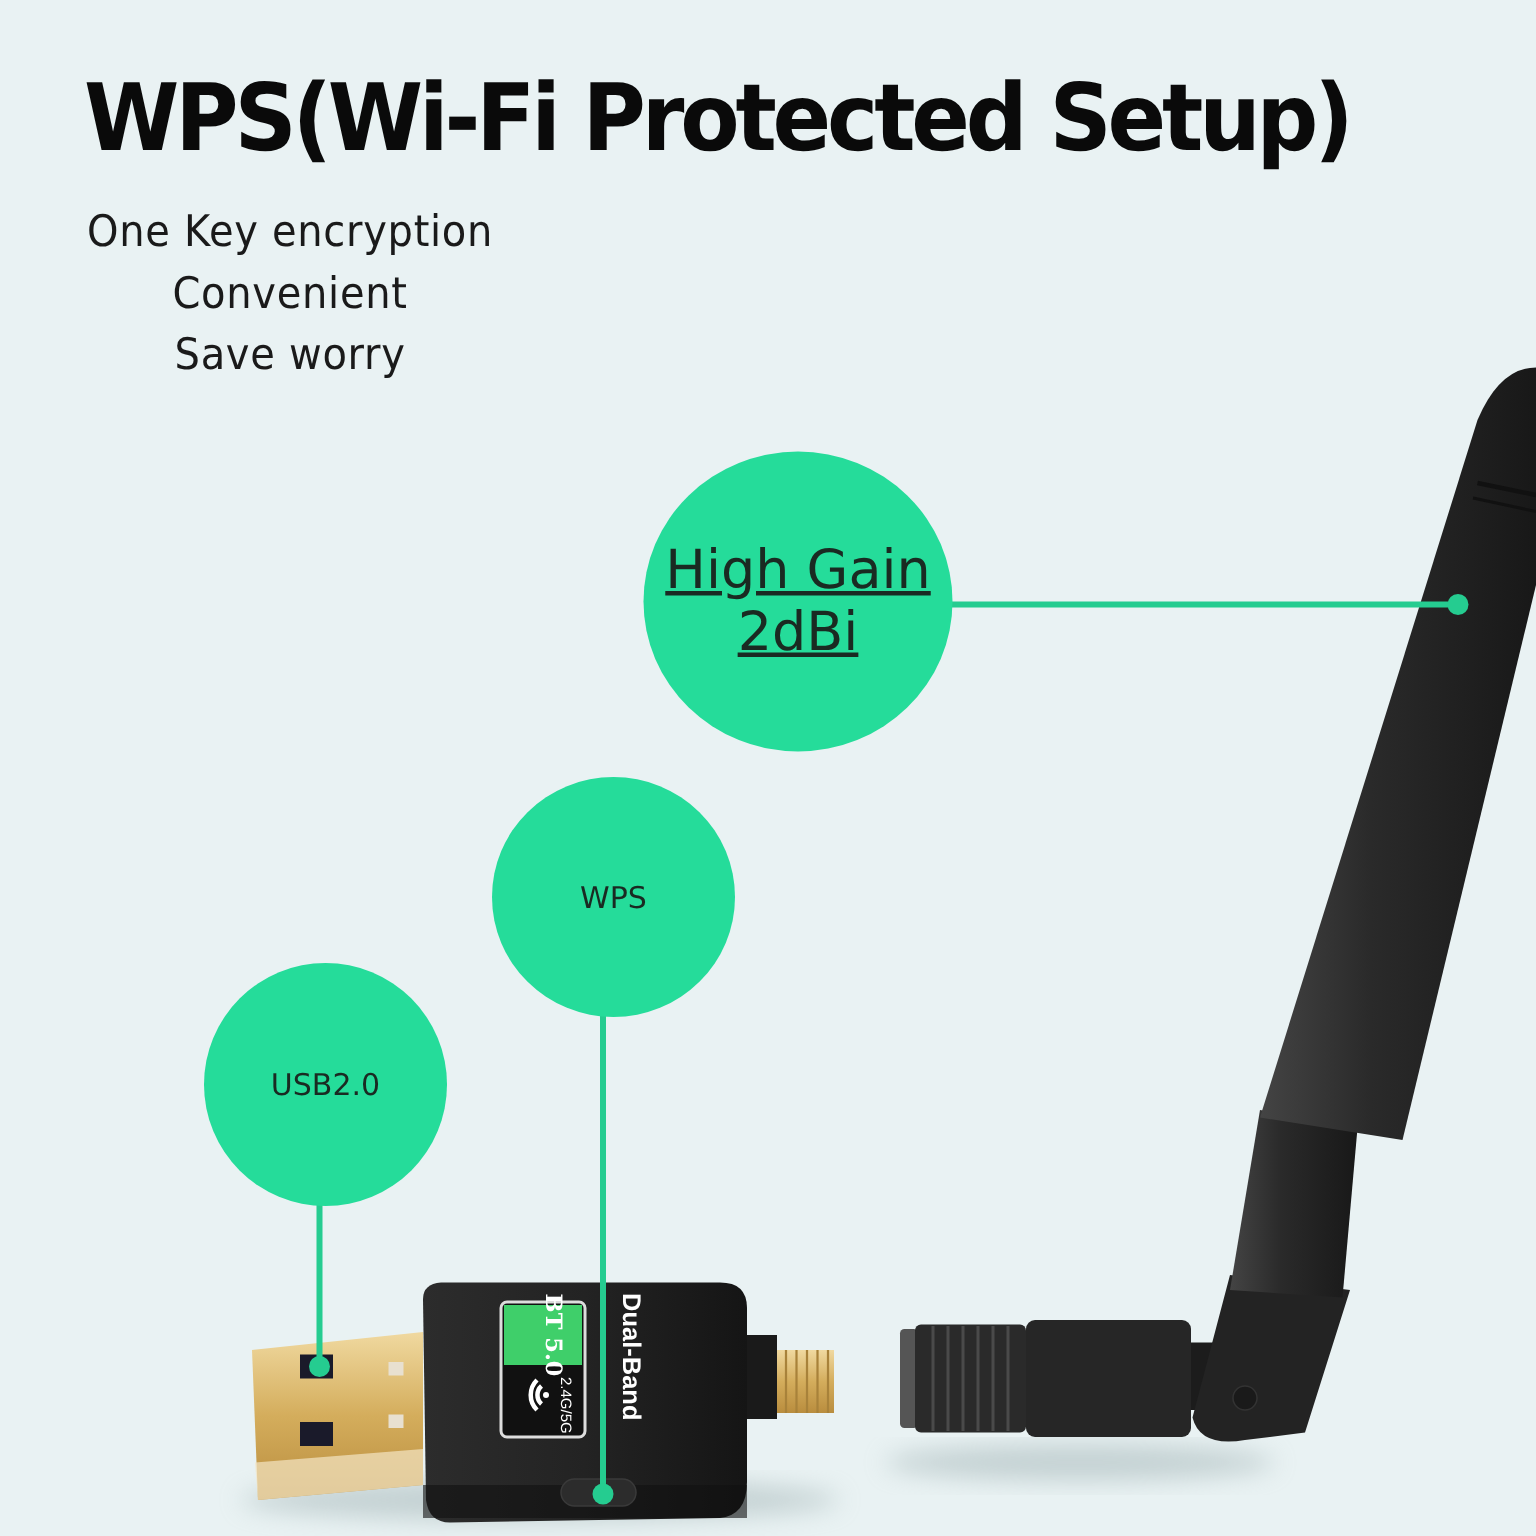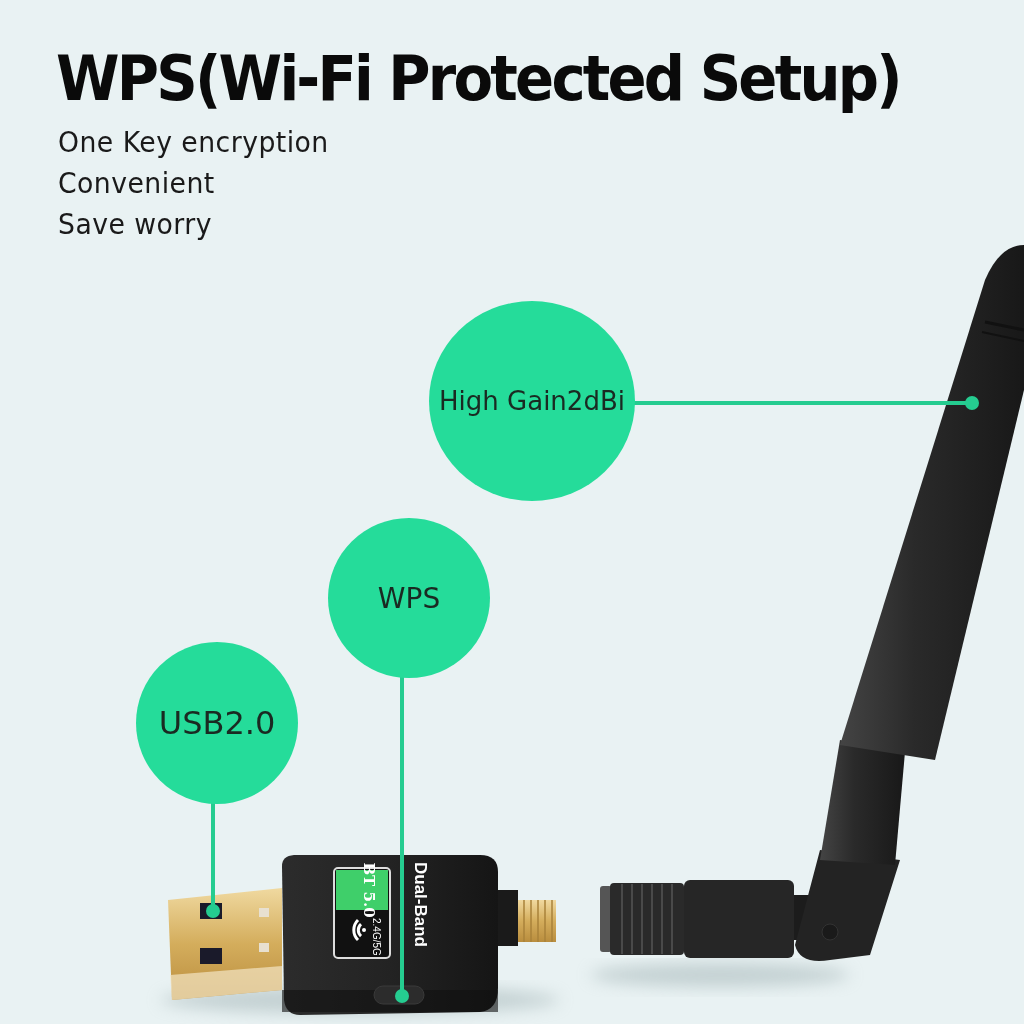--- a/index.html
+++ b/index.html
@@ -9,21 +9,21 @@
     position: relative;
     font-family: "DejaVu Sans", sans-serif;
   }
   .title {
     position: absolute; left: 56px; top: 42px;
     font-family: "DejaVu Sans", sans-serif;
     font-weight: bold; font-size: 62px; letter-spacing: -3px;
     color: #0a0a0a; white-space: nowrap;
     transform: scaleX(0.93); transform-origin: left top;
   }
-  .subs { position: absolute; left: 58px; top: 122px; }
+  .subs { position: absolute; left: 58px; top: 134px; text-align: center; }
   .sub {
     font-family: "DejaVu Sans", sans-serif;
     font-size: 29px; color: #1a1a1a; line-height: 41px; letter-spacing: 0.5px;
     transform: scaleX(0.92); transform-origin: left top; white-space: nowrap;
   }
   .bubble {
     position: absolute; border-radius: 50%;
     background: #25dc9a;
     display: flex; align-items: center; justify-content: center;
     text-align: center; color: #1a2a22;
@@ -132,28 +132,28 @@
 
 <div class="title">WPS(Wi-Fi Protected Setup)</div>
 <div class="subs">
   <div class="sub">One Key encryption</div>
   <div class="sub">Convenient</div>
   <div class="sub">Save worry</div>
 </div>
 
 <div class="line" style="left:630px; top:401px; width:342px; height:4px;"></div>
 <div class="dot" style="left:965px; top:396px;"></div>
-<div class="bubble" style="left:429px; top:301px; width:206px; height:200px; font-size:26px; line-height:41px; flex-direction:row;">
+<div class="bubble" style="left:429px; top:301px; width:206px; height:200px; font-size:36px; line-height:41px; flex-direction:column;text-decoration:underline;">
   <span>High Gain</span>
   <span>2dBi</span>
 </div>
 
 <div class="line" style="left:400px; top:675px; width:4px; height:320px;"></div>
 <div class="dot" style="left:395px; top:989px;"></div>
-<div class="bubble" style="left:328px; top:518px; width:162px; height:160px; font-size:28px;">
+<div class="bubble" style="left:328px; top:518px; width:162px; height:160px; font-size:20px;">
   <span>WPS</span>
 </div>
 
 <div class="line" style="left:211px; top:800px; width:4px; height:110px;"></div>
 <div class="dot" style="left:206px; top:904px;"></div>
-<div class="bubble" style="left:136px; top:642px; width:162px; height:162px; font-size:32px;">
+<div class="bubble" style="left:136px; top:642px; width:162px; height:162px; font-size:20px;">
   <span>USB2.0</span>
 </div>
 
 </body></html>

